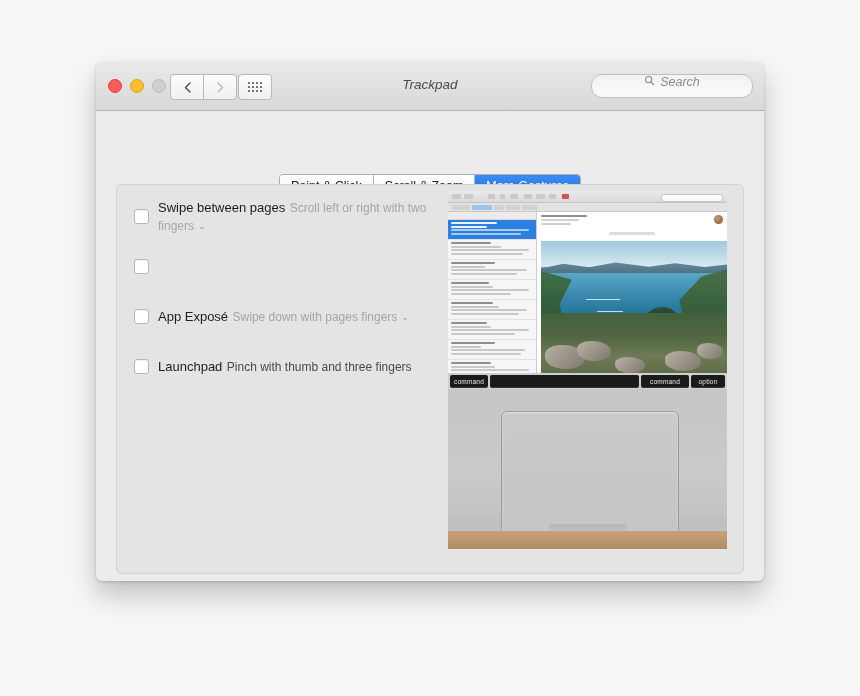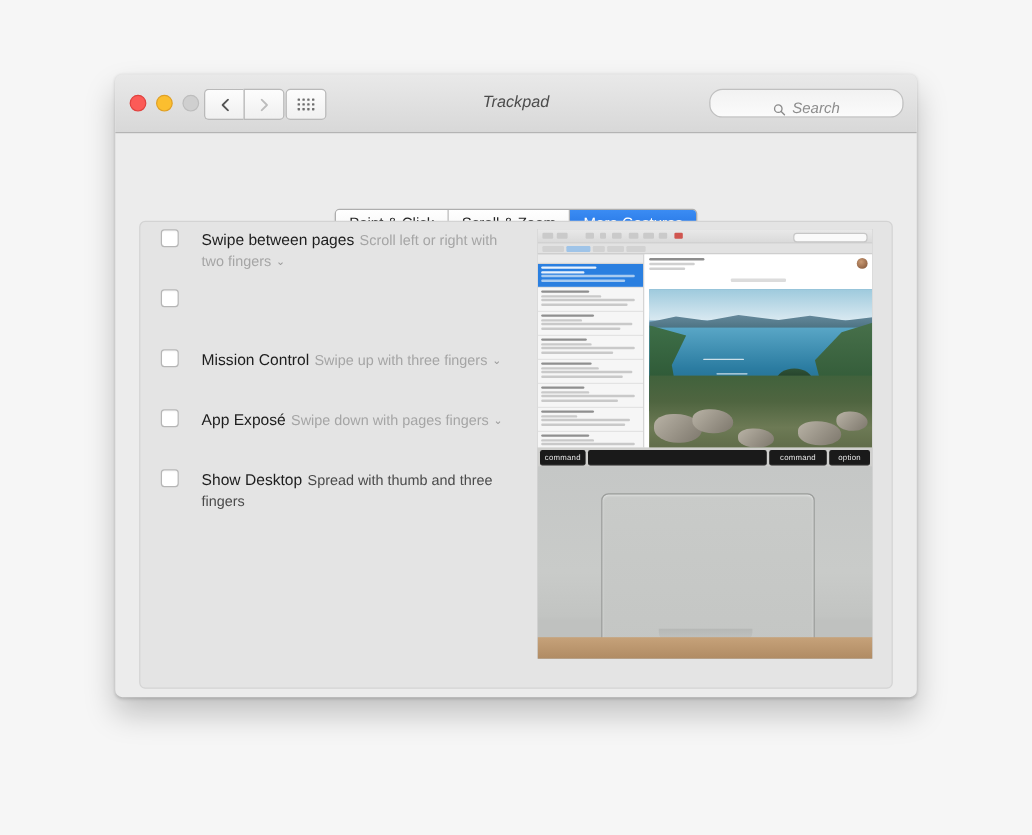--- a/index.html
+++ b/index.html
@@ -103,21 +103,21 @@
   .searchfield {
     position: absolute;
     right: 11px;
     top: 12px;
     width: 160px;
     height: 22px;
     background: linear-gradient(to bottom, #f2f2f2, #fbfbfb);
     border: 1px solid #c0c0c0;
     border-radius: 11px;
     display: flex;
-    align-items: flex-end;
+    align-items: flex-start;
     justify-content: center;
     gap: 5px;
   }
   .search-ico { width: 11px; height: 11px; flex: none; }
   .search-ph { font-size: 12.5px; color: #8c8c8c; }
 
   
   .content {
     position: relative;
     height: 471px;
@@ -171,24 +171,23 @@
   .gestures {
     position: absolute;
     left: 0;
     top: 6px;
     width: 318px;
   }
   .grow {
     position: relative;
     height: 50px;
     display: flex;
-    align-items: flex-start;
+    align-items: center;
     padding-left: 17px;
     box-sizing: border-box;
-    gap: 10px;
   }
   .grow.selected::before {
     content: "";
     position: absolute;
     left: 8px; top: 2px;
     width: 286px; height: 46px;
     background: #efefef;
     border: 1px solid #dadada;
     border-right: none;
     border-radius: 6px 0 0 6px;
@@ -519,50 +518,41 @@
               <span>Scroll left or right with two fingers</span><span class="chev">⌄</span>
             </span>
           </span>
         </div>
 
 
         <div class="grow">
           <span class="chk"></span>
         </div>
 
-        <div class="grow">
-          <span class="chk"></span>
-          <span class="gtext">
-            <span class="gtitle">Mission Control</span>
-            <span class="gsub">
-              <span>Swipe up with three fingers</span><span class="chev">⌄</span>
-            </span>
-          </span>
-        </div>
 
         <div class="grow">
           <span class="chk"></span>
           <span class="gtext">
             <span class="gtitle">App Exposé</span>
             <span class="gsub">
               <span>Swipe down with pages fingers</span><span class="chev">⌄</span>
             </span>
           </span>
         </div>
 
-
         <div class="grow">
           <span class="chk"></span>
           <span class="gtext">
-            <span class="gtitle">Show Desktop</span>
+            <span class="gtitle">Launchpad</span>
             <span class="gsub dark">
-              <span>Spread with thumb and three fingers</span>
+              <span>Pinch with thumb and three fingers</span>
             </span>
           </span>
         </div>
+
 
       </div>
 
       <div class="preview">
 
         <div class="scr">
           <div class="scr-toolbar">
             <span class="tb-chip" style="left:4px;width:9px;"></span>
             <span class="tb-chip" style="left:16px;width:9px;"></span>
             <span class="tb-chip" style="left:40px;width:7px;"></span>

